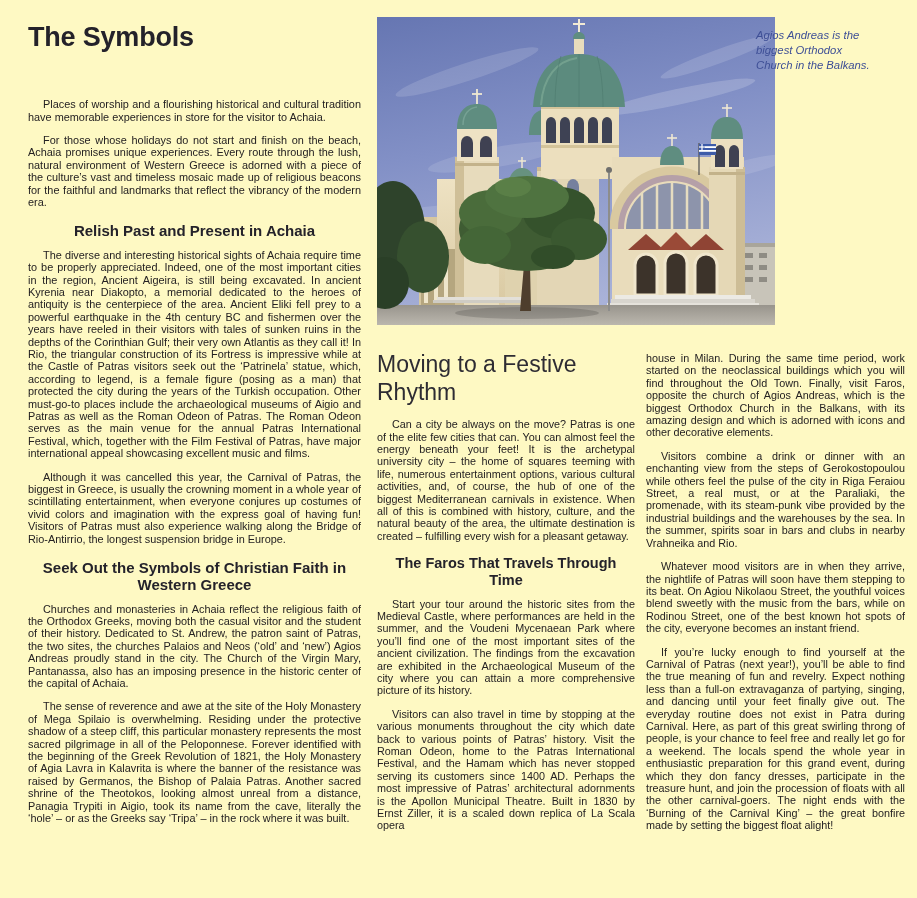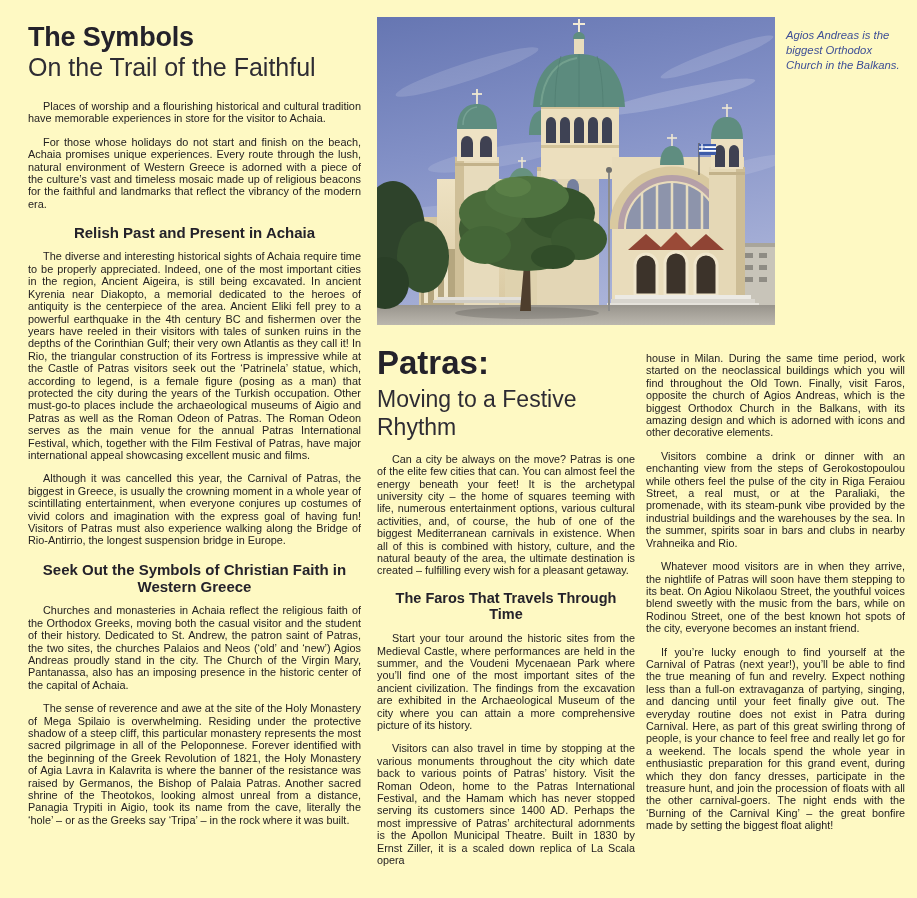--- a/index.html
+++ b/index.html
@@ -4,50 +4,49 @@
 <style>
   html,body{margin:0;padding:0;background:#ffffff;}
   .page{
     position:relative;width:917px;height:898px;background:#fef9c3;overflow:hidden;
     font-family:Liberation Sans, sans-serif;color:#242122;
   }
   
   .col-left{position:absolute;left:28px;top:22px;width:333px;height:872px;overflow:hidden;}
   .main-title{margin:0;font-size:27px;line-height:1.12;font-weight:700;color:#24222a;letter-spacing:-0.2px;}
   .main-subtitle{margin:1px 0 0 0;font-size:25px;line-height:1.15;font-weight:400;color:#2e2c33;}
-  .intro-block{margin-top:18px;}
+  .intro-block{margin-top:46px;}
   p.body-p{margin:0 0 11px 0;font-size:10.9px;line-height:12.4px;text-align:justify;text-indent:15px;color:#242122;}
   p.body-p.no-indent{text-indent:0;}
   h2.sec-h{margin:14px 0 9px 0;font-size:15px;line-height:1.15;font-weight:700;color:#24222a;text-align:center;}
   
   .photo{position:absolute;left:377px;top:17px;width:398px;height:308px;overflow:hidden;}
   .photo svg{display:block;width:100%;height:100%;}
   .photo-caption{
-    position:absolute;left:786px;top:28px;width:124px;
+    position:absolute;left:756px;top:28px;width:124px;
     font-size:11.3px;line-height:1.32;font-style:italic;color:#3e4f96;
   }
   
   .col-mid{position:absolute;left:377px;top:346px;width:258px;height:548px;overflow:hidden;}
   .patras-title{margin:0;font-size:33px;line-height:1.05;font-weight:700;color:#24222a;}
   .patras-subtitle{margin:4px 0 12px 0;font-size:23px;line-height:1.22;font-weight:400;color:#2e2c33;}
   .col-mid .intro-block{margin-top:8px;}
   .col-right{position:absolute;left:646px;top:352px;width:259px;height:542px;overflow:hidden;}
   .col-mid p.body-p,.col-right p.body-p{font-size:10.8px;line-height:12.4px;}
   .col-mid h2.sec-h,.col-right h2.sec-h{font-size:14.5px;margin:13px 0 9px 0;}
 </style>
 </head>
 <body>
 
 <div class="page">
 
   <div class="col-left">
     <h1 class="main-title">
       <span style="display:block">The Symbols</span>
     </h1>
-    <div class="main-subtitle">On the Trail of the Faithful</div>
 
     <div class="intro-block">
       <p class="body-p">Places of worship and a flourishing historical and cultural tradition have memorable experiences in store for the visitor to Achaia.</p>
       <p class="body-p">For those whose holidays do not start and finish on the beach, Achaia promises unique experiences. Every route through the lush, natural environment of Western Greece is adorned with a piece of the culture’s vast and timeless mosaic made up of religious beacons for the faithful and landmarks that reflect the vibrancy of the modern era.</p>
     </div>
 
     <h2 class="sec-h">Relish Past and Present in Achaia</h2>
     <p class="body-p">The diverse and interesting historical sights of Achaia require time to be properly appreciated. Indeed, one of the most important cities in the region, Ancient Aigeira, is still being excavated. In ancient Kyrenia near Diakopto, a memorial dedicated to the heroes of antiquity is the centerpiece of the area. Ancient Eliki fell prey to a powerful earthquake in the 4th century BC and fishermen over the years have reeled in their visitors with tales of sunken ruins in the depths of the Corinthian Gulf; their very own Atlantis as they call it! In Rio, the triangular construction of its Fortress is impressive while at the Castle of Patras visitors seek out the ‘Patrinela’ statue, which, according to legend, is a female figure (posing as a man) that protected the city during the years of the Turkish occupation. Other must-go-to places include the archaeological museums of Aigio and Patras as well as the Roman Odeon of Patras. The Roman Odeon serves as the main venue for the annual Patras International Festival, which, together with the Film Festival of Patras, have major international appeal showcasing excellent music and films.</p>
     <p class="body-p">Although it was cancelled this year, the Carnival of Patras, the biggest in Greece, is usually the crowning moment in a whole year of scintillating entertainment, when everyone conjures up costumes of vivid colors and imagination with the express goal of having fun! Visitors of Patras must also experience walking along the Bridge of Rio-Antirrio, the longest suspension bridge in Europe.</p>
 
@@ -257,21 +256,20 @@
       <g>
         <line x1="232" y1="156" x2="232" y2="294" stroke="#8d8d8b" stroke-width="2"></line>
         <circle cx="232" cy="153" r="3" fill="#6f6f6d"></circle>
       </g>
     </svg>
   </figure>
 
   <div class="photo-caption">Agios Andreas is the biggest Orthodox Church in the Balkans.</div>
 
   <div class="col-mid">
-    <h1 class="patras-title">Patras:</h1>
     <div class="patras-subtitle">Moving to a Festive Rhythm</div>
 
     <div class="intro-block">
       <p class="body-p">Can a city be always on the move? Patras is one of the elite few cities that can. You can almost feel the energy beneath your feet!  It is the archetypal university city – the home of squares teeming with life, numerous entertainment options, various cultural activities, and, of course, the hub of one of the biggest Mediterranean carnivals in existence. When all of this is combined with history, culture, and the natural beauty of the area, the ultimate destination is created – fulfilling every wish for a pleasant getaway.</p>
     </div>
 
     <h2 class="sec-h">The Faros That Travels Through Time</h2>
     <p class="body-p">Start your tour around the historic sites from the Medieval Castle, where performances are held in the summer, and the Voudeni Mycenaean Park where you’ll find one of the most important sites of the ancient civilization. The findings from the excavation are exhibited in the Archaeological Museum of the city where you can attain a more comprehensive picture of its history.</p>
     <p class="body-p">Visitors can also travel in time by stopping at the various monuments throughout the city which date back to various points of Patras’ history. Visit the Roman Odeon, home to the Patras International Festival, and the Hamam which has never stopped serving its customers since 1400 AD. Perhaps the most impressive of Patras’ architectural adornments is the Apollon Municipal Theatre. Built in 1830 by Ernst Ziller, it is a scaled down replica of La Scala opera</p>
   </div>

